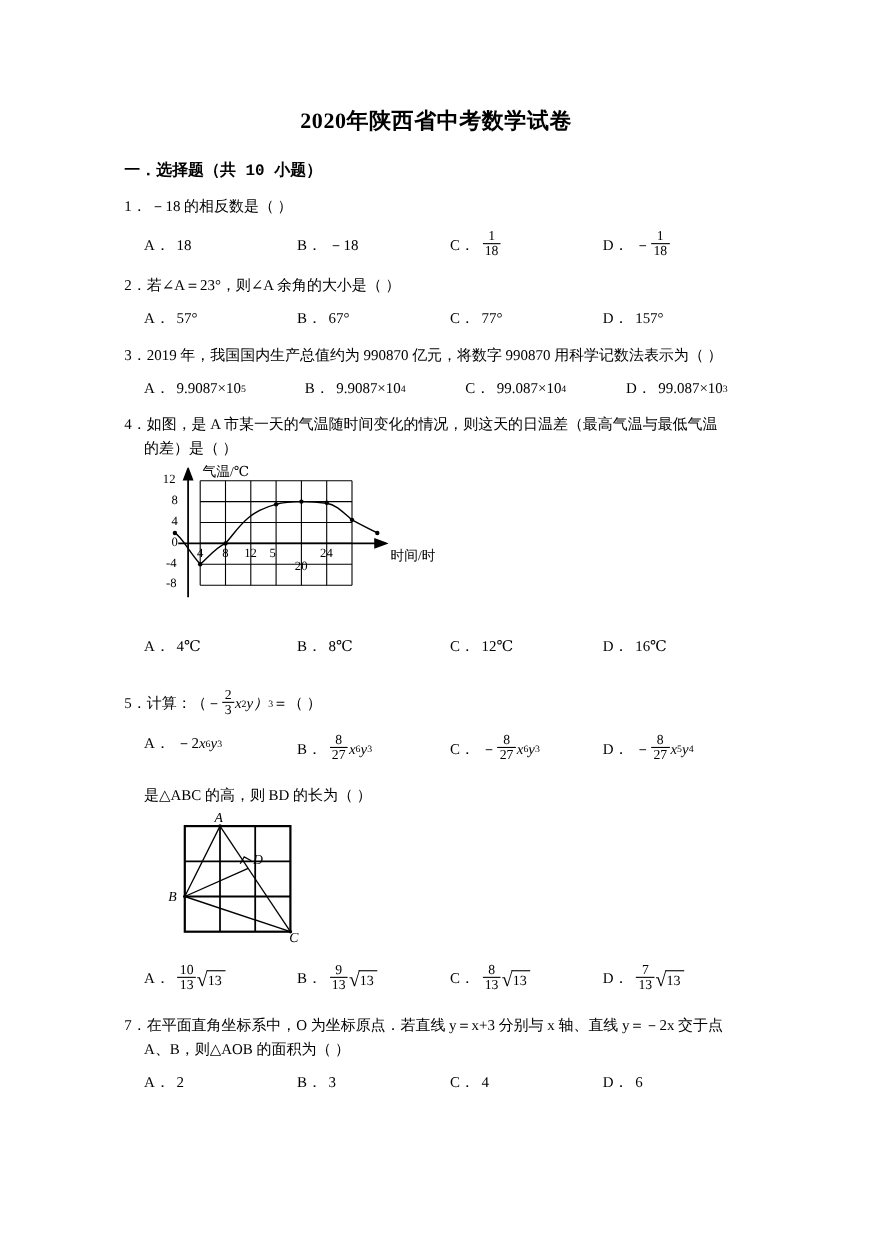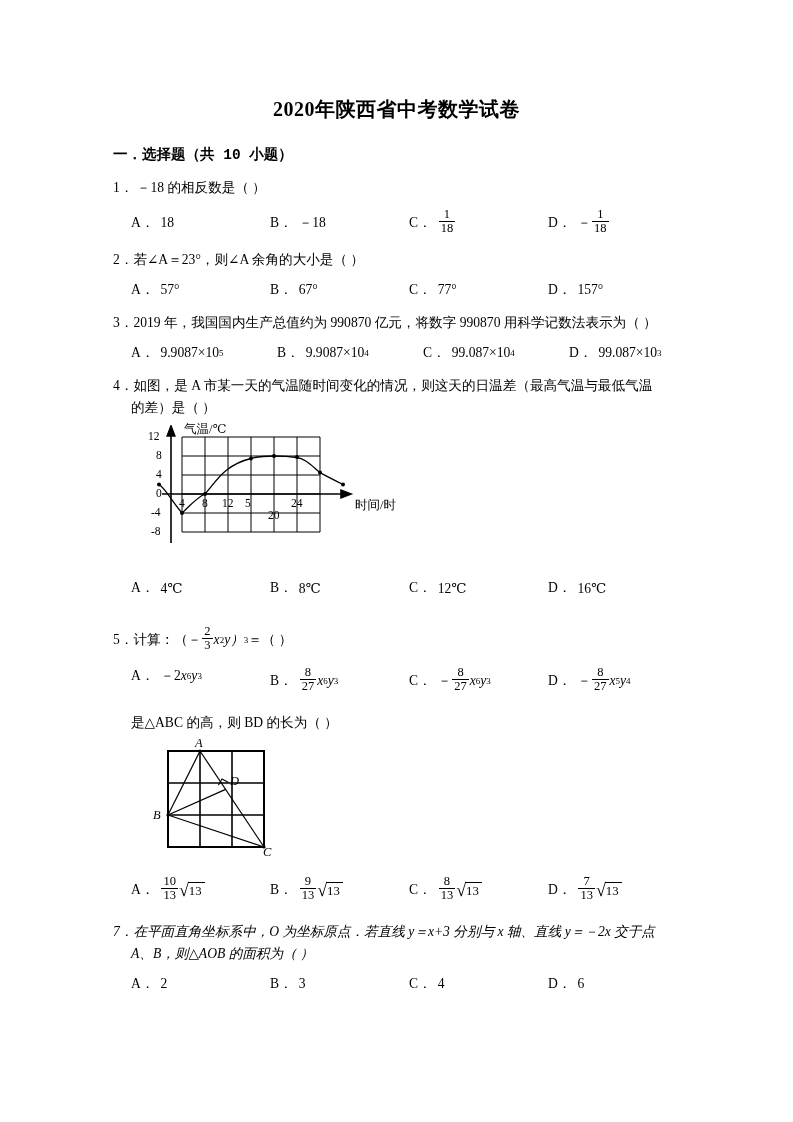--- a/index.html
+++ b/index.html
@@ -468,21 +468,21 @@
         <span class="num">7</span>
         <span class="den">13</span>
       </span>
       <span class="sqrt">
         <span class="radical">√</span>
           <span class="radicand">13</span>
       </span>
     </span>
   </div>
 
-  <div class="q" style="margin-top:18px;font-style:italic;">
+  <div class="q" style="margin-top:18px;">
     <span class="q-body">7．在平面直角坐标系中，O 为坐标原点．若直线 y＝x+3 分别与 x 轴、直线 y＝－2x 交于点</span>
     <span class="q-indent">A、B，则△AOB 的面积为（      ）</span>
   </div>
   <div class="opts">
     <span class="opt opt-w1">
       <span class="opt-lab">A．</span>
       <span>2</span>
     </span>
     <span class="opt opt-w1">
       <span class="opt-lab">B．</span>

